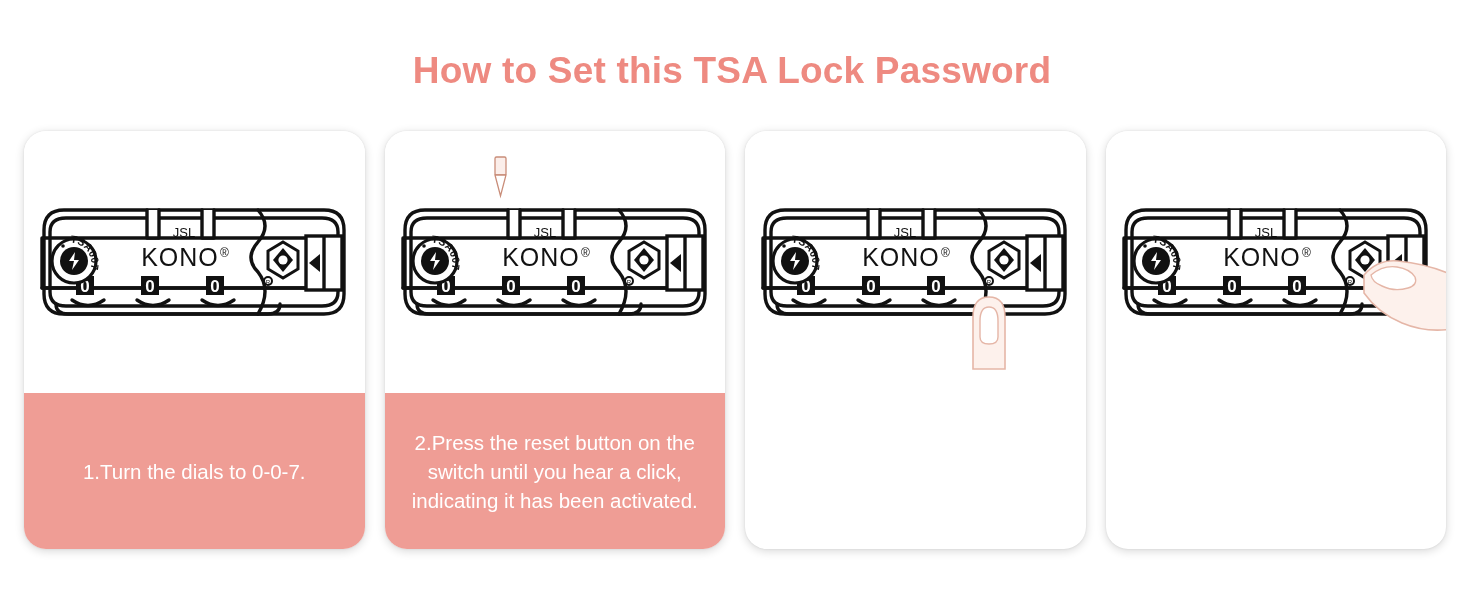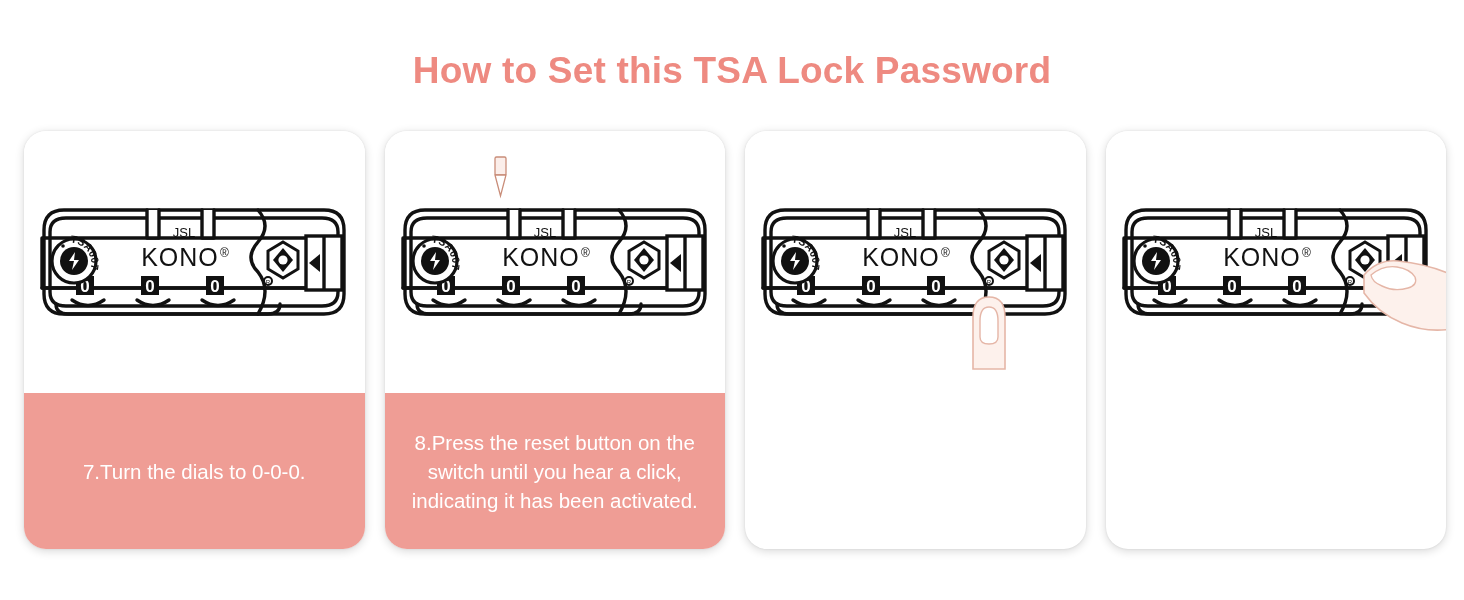--- a/index.html
+++ b/index.html
@@ -158,21 +158,21 @@
           </g>
 
           <g>
             <rect x="272" y="44" width="36" height="54" fill="#fff" stroke="#111" stroke-width="3.4"></rect>
             <line x1="290" y1="44" x2="290" y2="98" stroke="#111" stroke-width="3.4"></line>
             <path d="M286 62 l-11 9 l11 9 z" fill="#111"></path>
           </g>
         </svg>
       </div>
       <div class="card-caption">
-        <span>7.Turn the dials to 0-0-0.</span>
+        <span>1.Turn the dials to 0-0-7.</span>
       </div>
     </div>
 
     <div class="card">
       <div class="card-illustration">
         <svg class="pin-tool" width="26" height="44" viewBox="0 0 26 44">
           <rect x="8" y="2" width="11" height="18" rx="1.5" fill="#fbeeea" stroke="#c98d79" stroke-width="1.3"></rect>
           <path d="M8 20 l5.5 21 l5.5 -21 z" fill="#fff" stroke="#c98d79" stroke-width="1.3"></path>
         </svg>
 
@@ -219,21 +219,21 @@
             <text x="234" y="92" font-family="Liberation Sans, sans-serif" font-size="6" fill="#111" text-anchor="middle">R</text>
           </g>
           <g>
             <rect x="272" y="44" width="36" height="54" fill="#fff" stroke="#111" stroke-width="3.4"></rect>
             <line x1="290" y1="44" x2="290" y2="98" stroke="#111" stroke-width="3.4"></line>
             <path d="M286 62 l-11 9 l11 9 z" fill="#111"></path>
           </g>
         </svg>
       </div>
       <div class="card-caption">
-        <span>8.Press the reset button on the
+        <span>2.Press the reset button on the
 switch until you hear a click,
 indicating it has been activated.</span>
       </div>
     </div>
 
     <div class="card">
       <div class="card-illustration">
         <svg class="lock-svg" width="320" height="140" viewBox="0 0 320 140">
           <g fill="none" stroke="#111" stroke-width="3.4" stroke-linejoin="round" stroke-linecap="round">
             <path d="M10 38 q0 -20 20 -20 h260 q20 0 20 20 v64 q0 20 -20 20 h-260 q-20 0 -20 -20 z"></path>

